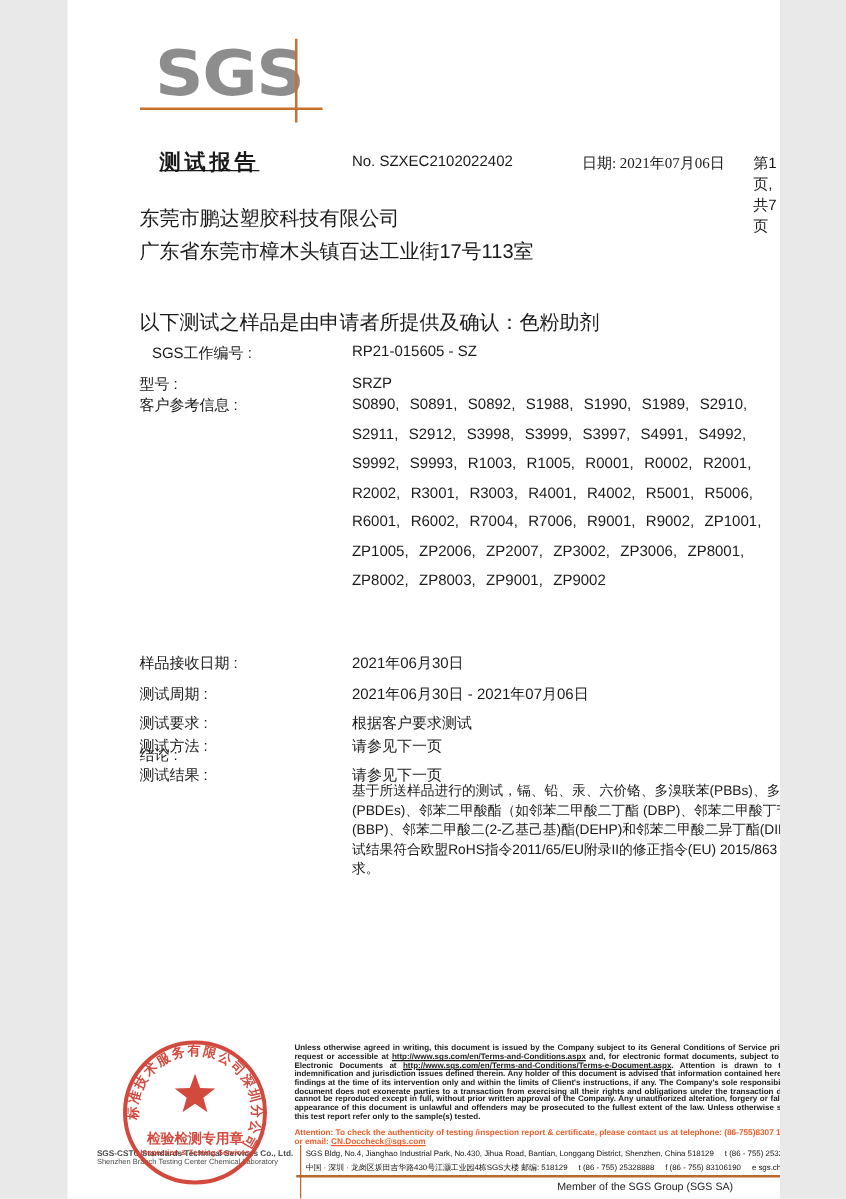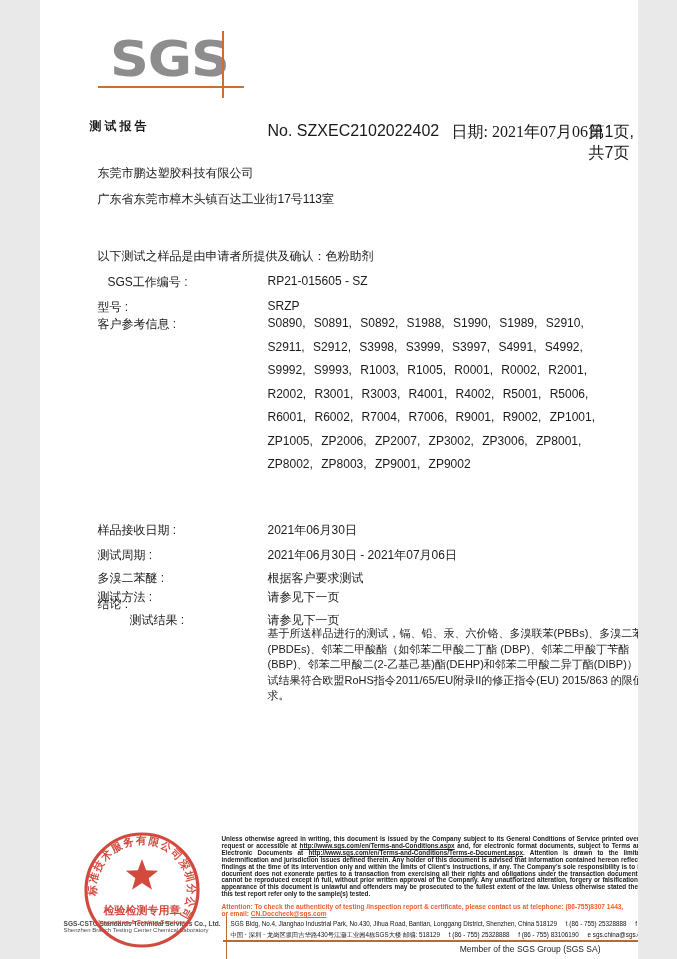--- a/index.html
+++ b/index.html
@@ -1,24 +1,24 @@
 <!DOCTYPE html>
 <html><head>
 <meta charset="utf-8">
 <style>
   html,body{margin:0;padding:0;}
   body{background:#e9e9e9;font-family:"Liberation Sans","DejaVu Sans",sans-serif;}
-  .page{position:relative;width:598px;height:959px;margin:0 auto;background:#ffffff;overflow:hidden;color:#1a1a1a;}
+  .page{position:relative;width:541px;height:959px;margin:0 auto;background:#ffffff;overflow:hidden;color:#1a1a1a;padding-left:29px;}
   .abs{position:absolute;}
   .logo-text{left:70px;top:34px;font-family:"DejaVu Sans",sans-serif;font-size:50px;font-weight:700;color:#8d8d8d;letter-spacing:-1px;line-height:1;transform:scaleX(1.08);transform-origin:left;}
   .logo-hline{left:58px;top:86px;width:146px;height:2px;background:#c8702f;}
   .logo-vline{left:182px;top:31px;width:2px;height:67px;background:#c8702f;}
-  .doc-title{left:50px;top:118px;font-size:12px;font-weight:700;letter-spacing:3px;}
-  .hdr{font-size:16px;}
-  .body-text{font-size:12px;}
+  .doc-title{left:74px;top:118px;font-size:17px;font-weight:700;letter-spacing:3px;text-decoration:underline;}
+  .hdr{font-size:12px;}
+  .body-text{font-size:16px;}
   .row-label{left:58px;font-size:12px;}
   .row-value{left:228px;font-size:12px;}
   .ref-lines{left:228px;top:312px;font-size:12px;}
   .ref-lines div{line-height:23.5px;word-spacing:5px;}
   .conclusion{left:228px;top:626px;width:398px;font-size:11px;line-height:15.5px;}
   .stamp{left:40px;top:828px;width:124px;height:124px;z-index:5;opacity:.92;}
   .foot-co{left:24px;top:920px;width:170px;color:#4c4c4c;z-index:1;}
   .foot-co .l1{font-size:6.6px;font-weight:700;}
   .foot-co .l2{font-size:6px;}
   .disclaimer{left:182px;top:836px;width:470px;font-size:6.4px;line-height:6.9px;font-weight:700;color:#1b1b1b;text-align:justify;}
@@ -67,27 +67,27 @@
     <div>ZP1005, ZP2006, ZP2007, ZP3002, ZP3006, ZP8001,</div>
     <div>ZP8002, ZP8003, ZP9001, ZP9002</div>
   </div>
 
   <div class="abs row-label" style="top:522px;">样品接收日期 :</div>
   <div class="abs row-value" style="top:522px;">2021年06月30日</div>
 
   <div class="abs row-label" style="top:547px;">测试周期 :</div>
   <div class="abs row-value" style="top:547px;">2021年06月30日 - 2021年07月06日</div>
 
-  <div class="abs row-label" style="top:570px;">多溴二苯醚 :</div>
+  <div class="abs row-label" style="top:570px;">测试要求 :</div>
   <div class="abs row-value" style="top:570px;">根据客户要求测试</div>
 
   <div class="abs row-label" style="top:589px;">测试方法 :</div>
   <div class="abs row-value" style="top:589px;">请参见下一页</div>
 
-  <div class="abs row-label" style="top:612px;margin-left:32px;">测试结果 :</div>
+  <div class="abs row-label" style="top:612px;">测试结果 :</div>
   <div class="abs row-value" style="top:612px;">请参见下一页</div>
 
   <div class="abs row-label" style="top:596px;">结论 :</div>
   <div class="abs conclusion">基于所送样品进行的测试，镉、铅、汞、六价铬、多溴联苯(PBBs)、多溴二苯醚(PBDEs)、邻苯二甲酸酯（如邻苯二甲酸二丁酯 (DBP)、邻苯二甲酸丁苄酯(BBP)、邻苯二甲酸二(2-乙基己基)酯(DEHP)和邻苯二甲酸二异丁酯(DIBP)）的测试结果符合欧盟RoHS指令2011/65/EU附录II的修正指令(EU) 2015/863 的限值要求。</div>
 
   <svg class="abs stamp" viewBox="0 0 124 124" xmlns="http://www.w3.org/2000/svg">
     <circle cx="62" cy="62" r="56" fill="none" stroke="#cf3a2e" stroke-width="3.2"></circle>
     <path id="rimPath" d="M 62,62 m -46,0 a 46,46 0 1,1 92,0 a 46,46 0 1,1 -92,0" fill="none"></path>
     <text font-size="10.5" fill="#cf3a2e" font-weight="bold" letter-spacing="1.5" text-anchor="middle">
       <textPath href="#rimPath" startOffset="25%">通标标准技术服务有限公司深圳分公司</textPath>

